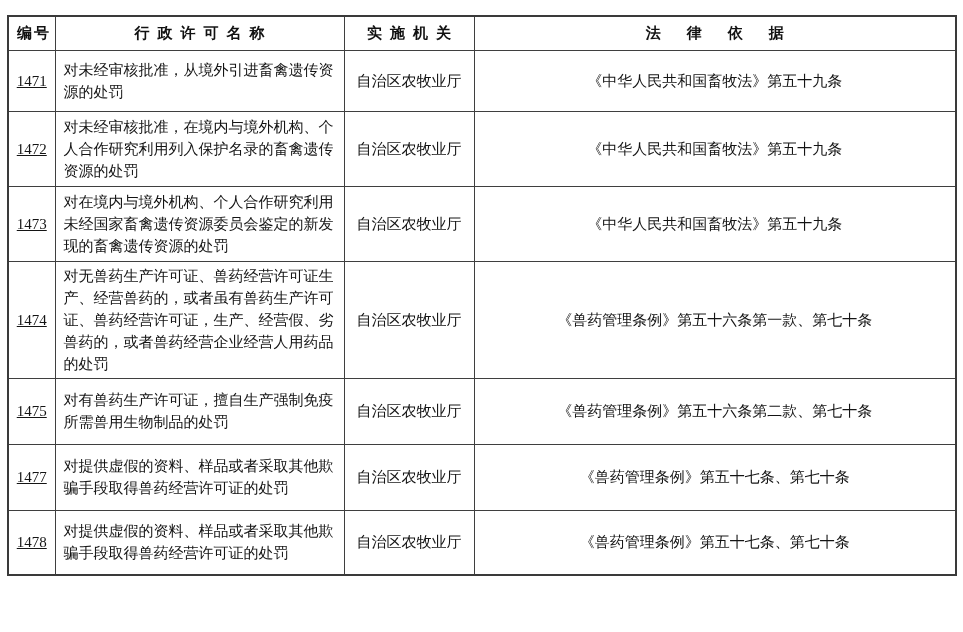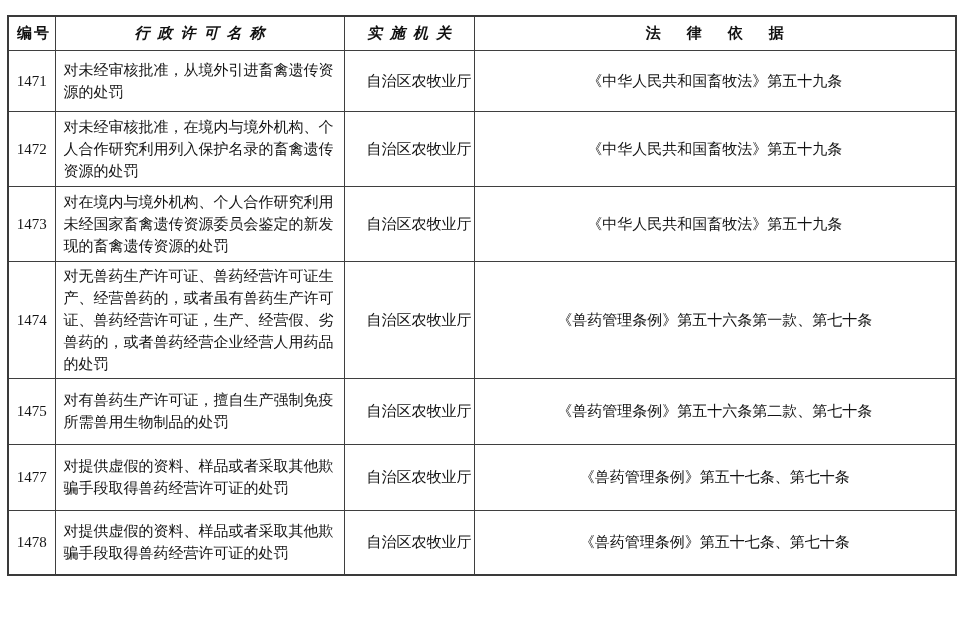--- a/index.html
+++ b/index.html
@@ -50,35 +50,36 @@
   tbody tr:nth-child(7) { height: 65px; }
   tbody tr:nth-child(8) { height: 60px; }
 
   th {
     font-weight: bold;
     text-align: center;
     white-space: nowrap;
     color: #111111;
   }
   th.ls2  { letter-spacing: 2px;  text-indent: 2px; }
-  th.ls8  { letter-spacing: 8px;  text-indent: 8px; font-style: italic; }
+  th.ls8  { letter-spacing: 8px;  text-indent: 8px; }
   th.ls26 { letter-spacing: 26px; text-indent: 26px; }
 
   td.id {
     text-align: center;
     font-family: "Liberation Serif", "DejaVu Serif", serif;
     font-size: 15px;
+    text-decoration: underline;
   }
   td.name {
     text-align: left;
     word-break: break-all;
     padding: 3px 8px 3px 8px;
   }
   td.agency {
-    text-align: right;
+    text-align: center;
     white-space: nowrap;
     padding: 2px 2px;
   }
   td.basis {
     text-align: center;
     word-break: break-all;
     padding: 3px 8px;
   }
 </style>
 </head>

